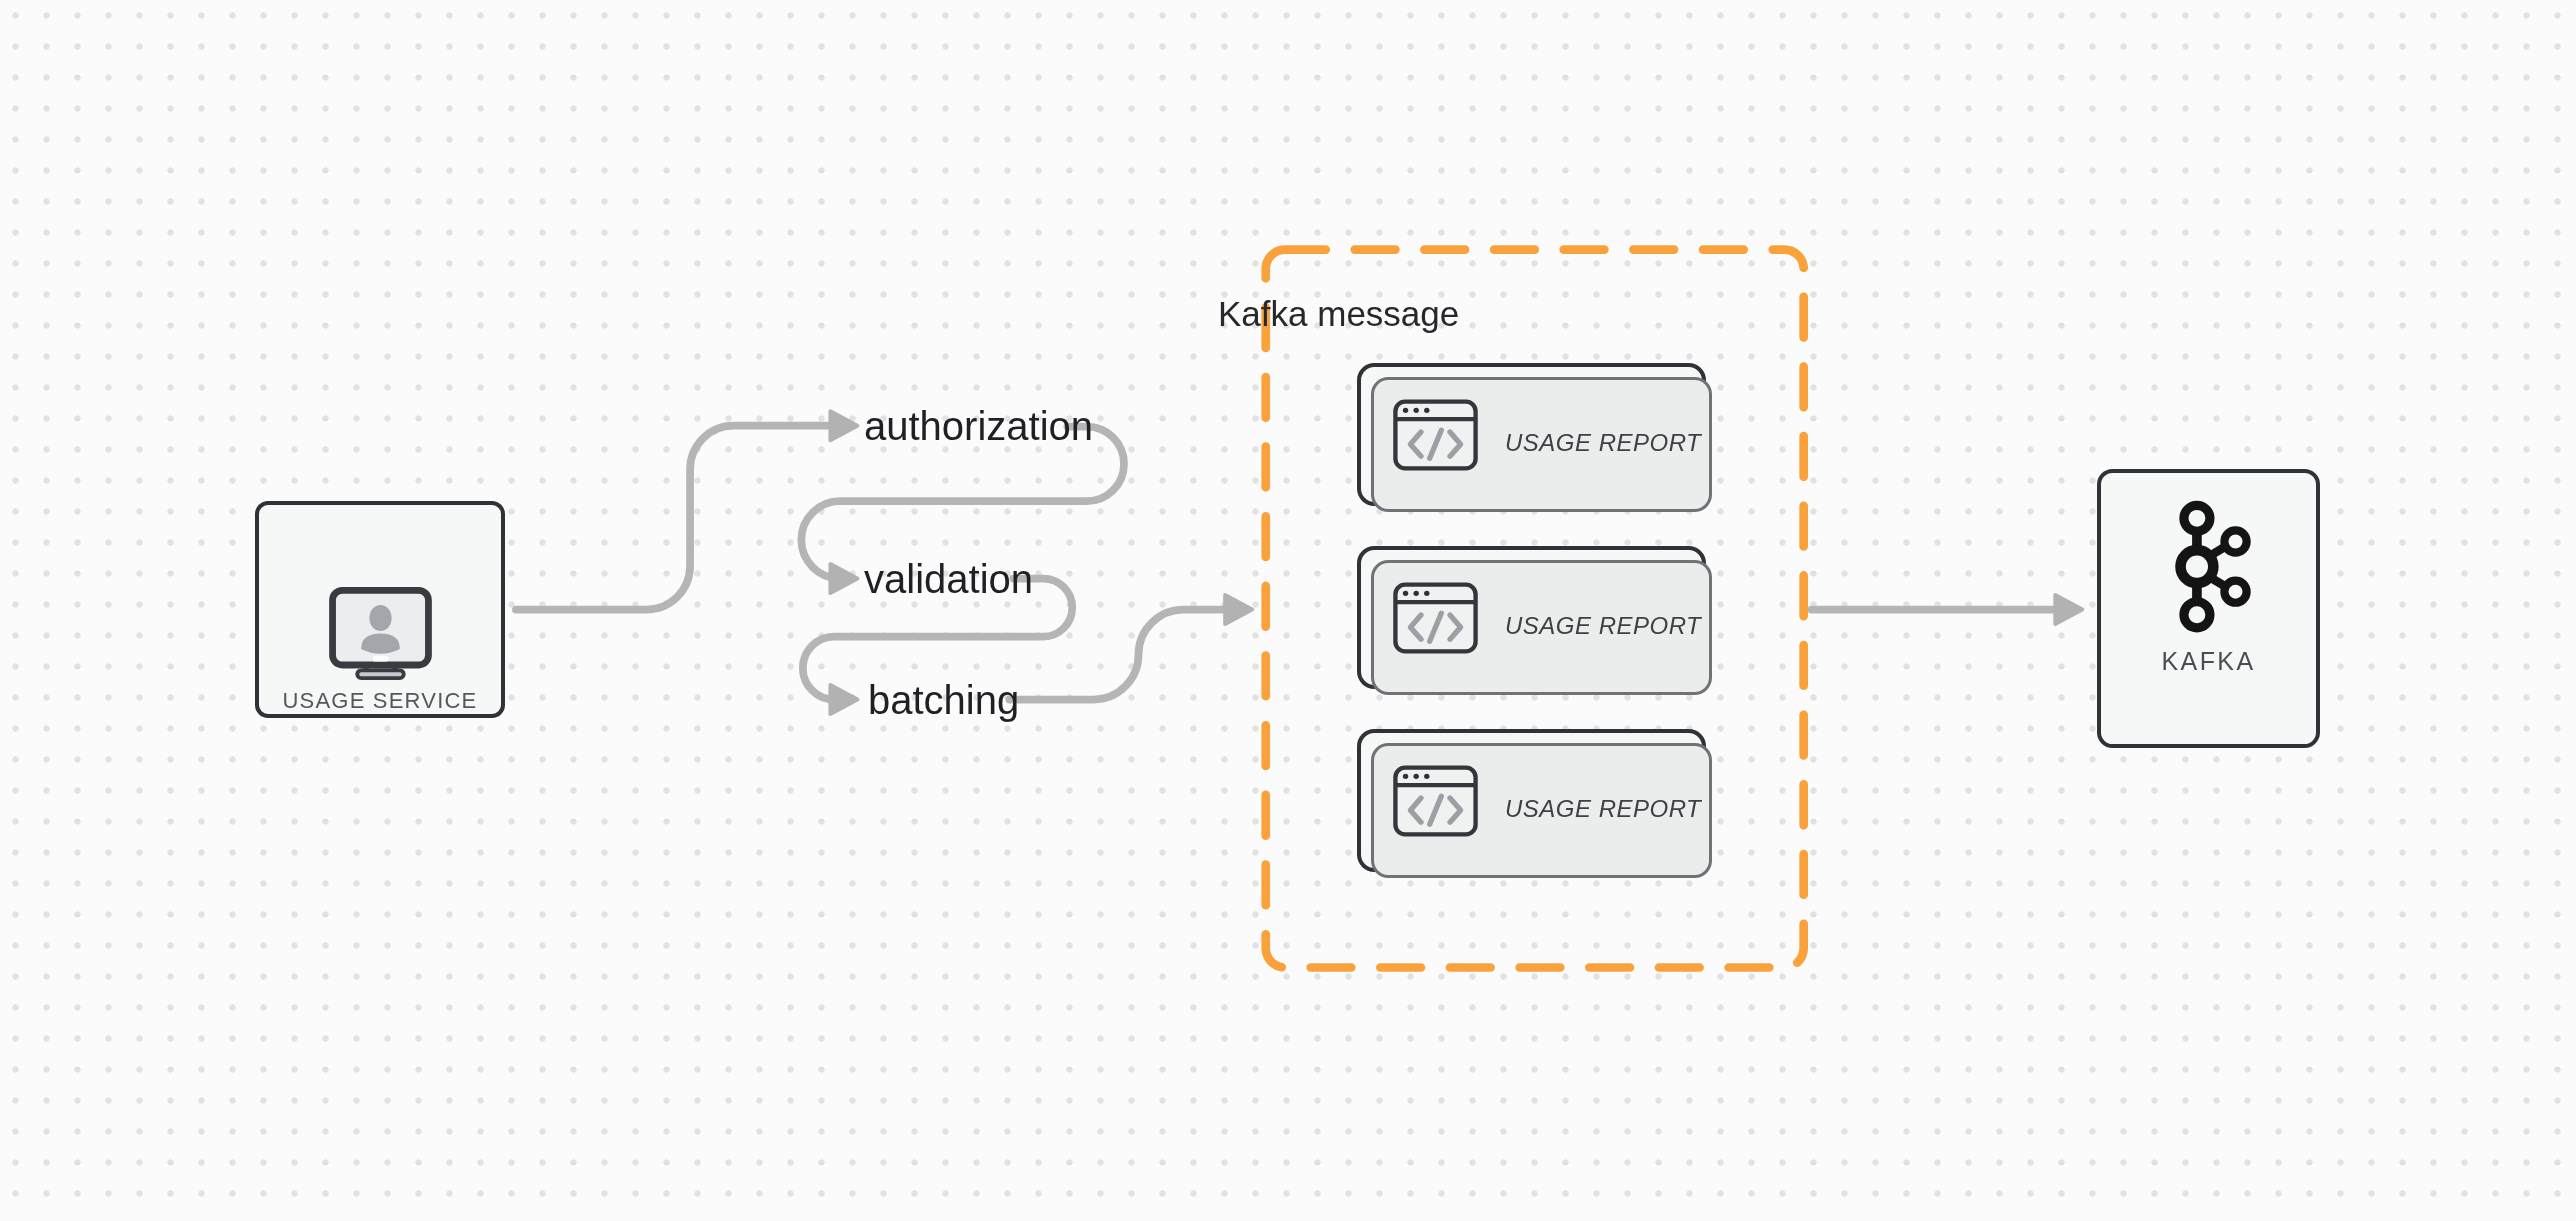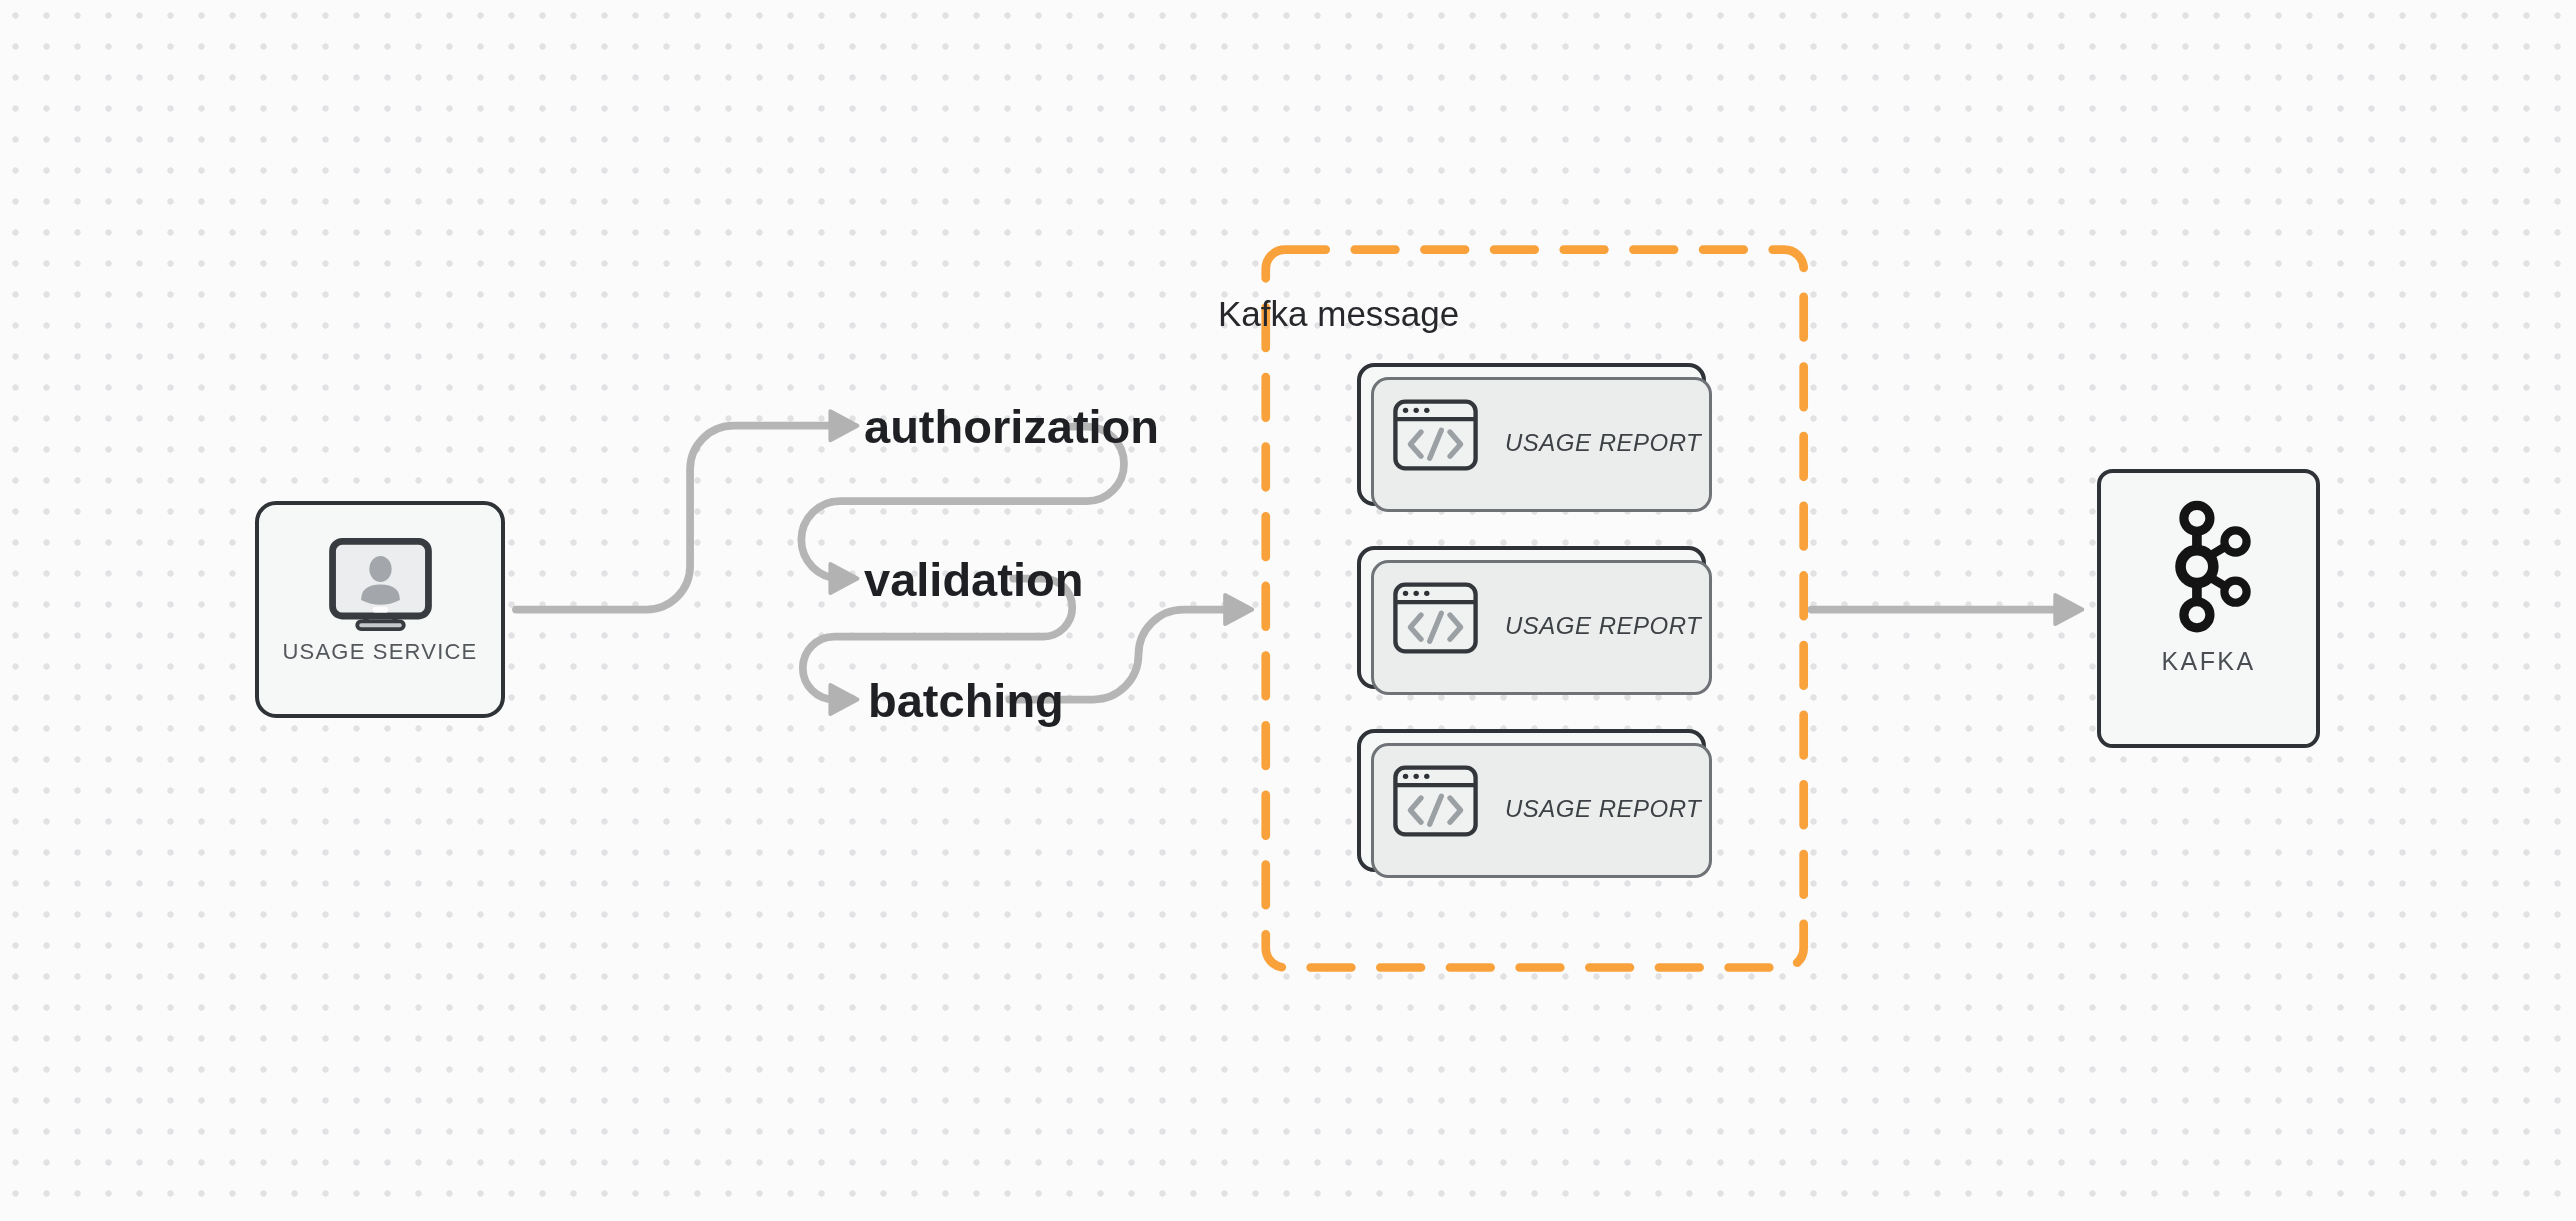--- a/index.html
+++ b/index.html
@@ -17,38 +17,38 @@
   .node{
     position:absolute;
     background:#f6f7f7;
     border:4.8px solid #2f3337;
     box-sizing:border-box;
     display:flex;flex-direction:column;align-items:center;
     z-index:2;
   }
   #usage-service-node{
     left:255px;top:501px;width:250px;height:217px;
-    border-radius:21px;padding-top:33px;
+    border-radius:13px;padding-top:33px;justify-content:flex-end;
   }
   #usage-service-node .node-label{
     margin-top:7.7px;
     font-size:22px;letter-spacing:1.2px;color:#54585c;white-space:nowrap;
   }
   #kafka-node{
     left:2097px;top:469px;width:223px;height:279px;
     border-radius:15.5px;padding-top:27px;
   }
   #kafka-node .node-label{
     margin-top:9.7px;
     font-size:25px;letter-spacing:2.4px;color:#4a4e52;white-space:nowrap;
   }
   .step-label{
     position:absolute;
     transform:translateY(-50%);
-    font-size:47px;font-weight:700;color:#1e2023;
+    font-size:40px;font-weight:400;color:#1e2023;
     white-space:nowrap;z-index:2;text-align:right;
   }
   #step-authorization{left:864px;top:426px;}
   #step-validation{left:864px;top:579px;}
   #step-batching{left:868px;top:700px;}
   #group-title{
     position:absolute;left:1218px;top:294px;
     font-size:35px;font-weight:500;color:#26282b;
     white-space:nowrap;z-index:2;
   }

